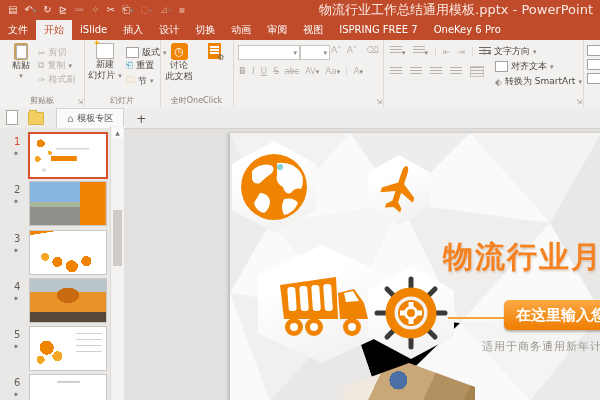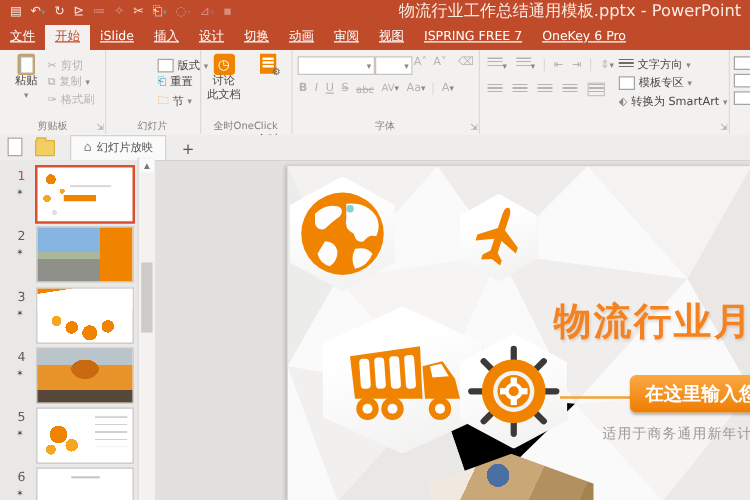--- a/index.html
+++ b/index.html
@@ -9,21 +9,21 @@
 
   
   .titlebar{position:absolute;left:0;top:0;right:0;height:20px;background:#bf4b2b;color:#fff;}
   .qat{position:absolute;left:8px;top:0;height:20px;display:flex;align-items:center;gap:7px;font-size:10px;color:#f6e3db;}
   .qat .qi{line-height:20px;}
   .qat .dis{opacity:.45;}
   .apptitle{position:absolute;right:7px;top:0;height:20px;line-height:20px;font-size:13px;color:#fbe9e2;white-space:nowrap;}
 
   
   .tabbar{position:absolute;left:0;top:20px;right:0;height:20px;background:#bf4b2b;display:flex;}
-  .rtab{padding:0 8px;line-height:20px;font-size:10px;color:#fff;white-space:nowrap;text-decoration:underline;}
+  .rtab{padding:0 8px;line-height:20px;font-size:10px;color:#fff;white-space:nowrap;}
   .rtab.active{background:#f3f1ef;color:#bf4b2b;}
 
   
   .ribbon{position:absolute;left:0;top:40px;right:0;height:68px;background:#f3f1ef;border-bottom:1px solid #d2cfcc;overflow:hidden;}
   .rgroup{position:absolute;top:0;height:67px;border-right:1px solid #ddd9d6;}
   .glabel{position:absolute;bottom:1px;left:0;right:0;text-align:center;font-size:8px;color:#85817d;white-space:nowrap;}
   .launcher{position:absolute;right:1px;bottom:1px;font-size:7px;color:#a09c98;}
   .bigbtn{position:absolute;top:3px;display:flex;flex-direction:column;align-items:center;font-size:9px;color:#4a4744;line-height:11px;text-align:center;}
   .smallrow{position:absolute;display:flex;align-items:center;gap:3px;font-size:9px;color:#4a4744;white-space:nowrap;}
   .dis2{color:#b7b3af;}
@@ -170,20 +170,25 @@
       </div>
       <div class="smallrow dis2" style="left:38px;top:33px;">
         <span>✑</span>
           <span>格式刷</span>
       </div>
       <div class="glabel">剪贴板</div>
       <div class="launcher">⇲</div>
     </div>
 
     <div class="rgroup" style="left:84px;width:76px;">
+      <div class="bigbtn" style="left:4px;width:34px;">
+        <span class="ic ic-newslide"></span>
+        <span>新建</span>
+        <span><span>幻灯片</span> <span class="dd">▾</span></span>
+      </div>
       <div class="smallrow" style="left:42px;top:6px;">
         <span class="ic ic-box"></span>
           <span>版式</span>
           <span class="dd">▾</span>
       </div>
       <div class="smallrow" style="left:42px;top:19px;">
         <span style="color:#3aa0c8;">⎗</span>
           <span>重置</span>
       </div>
       <div class="smallrow" style="left:42px;top:33px;">
@@ -223,47 +228,46 @@
       <div class="smallrow dis2" style="left:6px;top:26px;gap:6px;">
         <b>B</b>
         <i>I</i>
         <u>U</u>
         <s>S</s>
         <s style="font-size:8px;">abc</s>
         <span><span style="font-size:8px;">AV</span><span class="dd">▾</span></span>
         <span><span>Aa</span><span class="dd">▾</span></span>
         <span style="border-left:1px solid #ddd9d6;padding-left:6px;"><span>A</span><span class="dd">▾</span></span>
       </div>
-      <div class="glabel">字体</div>
       <div class="launcher">⇲</div>
     </div>
 
     <div class="rgroup" style="left:383px;width:200px;">
       <div class="smallrow dis2" style="left:7px;top:6px;gap:7px;">
         <span><span class="lines ic"></span><span class="dd">▾</span></span>
         <span><span class="lines ic"></span><span class="dd">▾</span></span>
         <span style="border-left:1px solid #ddd9d6;padding-left:7px;">⇤</span>
         <span>⇥</span>
         <span style="border-left:1px solid #ddd9d6;padding-left:7px;">⇕<span class="dd">▾</span></span>
       </div>
       <div class="smallrow dis2" style="left:7px;top:26px;gap:8px;">
         <span class="lines ic"></span>
         <span class="lines ic"></span>
         <span class="lines ic"></span>
         <span class="lines ic"></span>
         <span class="lines ic" style="border:1px solid #c8c4c0;"></span>
       </div>
-      <div class="smallrow" style="left:112px;top:5px;text-align:center;">
+      <div class="smallrow" style="left:96px;top:5px;text-align:center;">
         <span class="lines dark ic"></span>
         <span>文字方向</span>
           <span class="dd">▾</span>
       </div>
       <div class="smallrow" style="left:112px;top:20px;">
         <span class="ic ic-box"></span>
-        <span>模板专区</span>
+        <span>对齐文本</span>
           <span class="dd">▾</span>
       </div>
       <div class="smallrow" style="left:112px;top:35px;">
         <span style="color:#8b8783;">⬖</span>
         <span>转换为 SmartArt</span>
           <span class="dd">▾</span>
       </div>
       <div class="launcher">⇲</div>
     </div>
 
@@ -272,21 +276,21 @@
       <div class="ic-box" style="position:absolute;left:4px;top:19px;width:13px;"></div>
       <div class="ic-box" style="position:absolute;left:4px;top:33px;width:13px;"></div>
     </div>
   </div>
 
   <div class="doctabs">
     <span class="ic-page dt-ic"></span>
     <span class="ic-folder dt-ic"></span>
     <div class="doctab">
       <span class="home">⌂</span>
-      <span>幻灯片放映</span>
+      <span>模板专区</span>
     </div>
     <span class="addtab">+</span>
   </div>
 
   <div class="thumbpanel">
     <div class="titem sel" style="top:6px;">
       <span class="tnum">1</span>
       <span class="tstar">✶</span>
       <div class="thumb t1"></div>
     </div>

